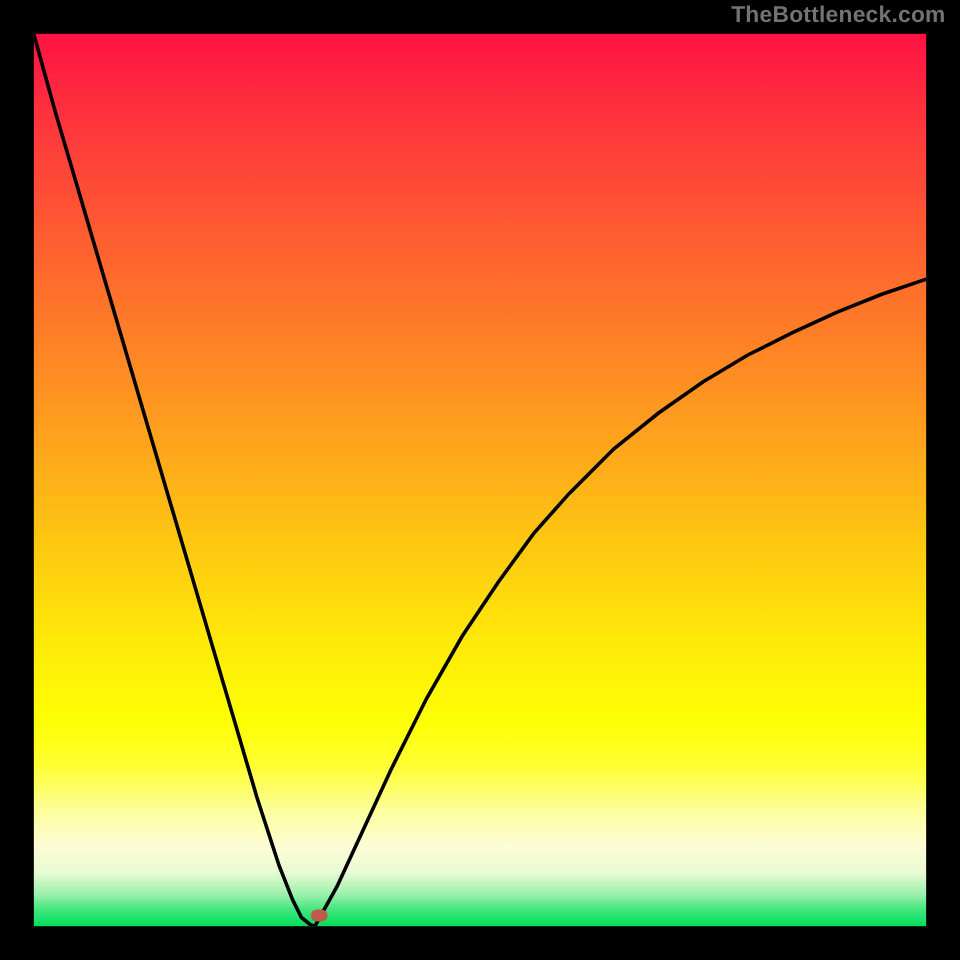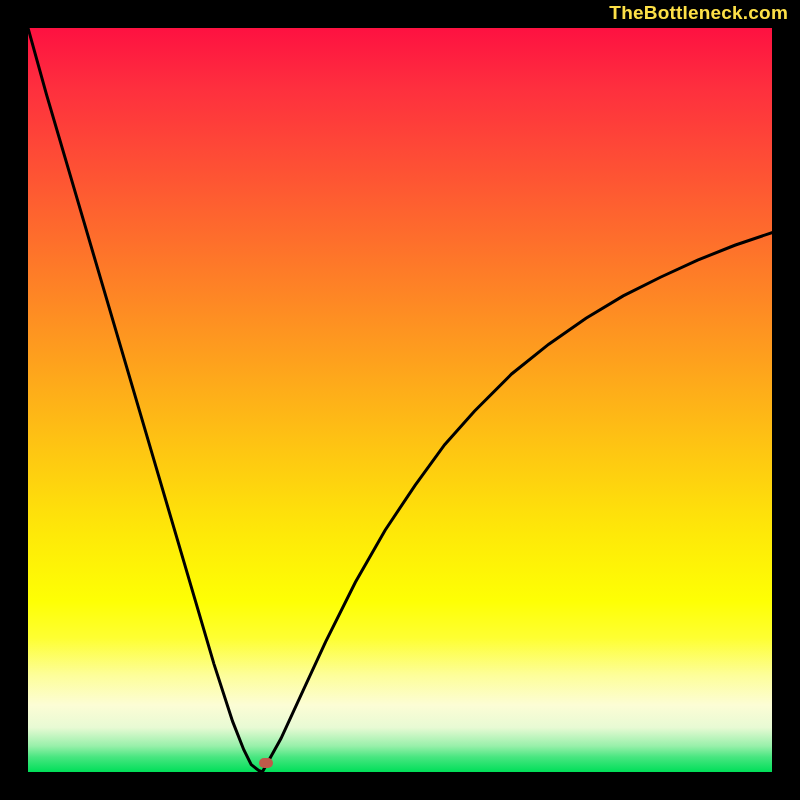--- a/index.html
+++ b/index.html
@@ -8,21 +8,21 @@
     height: 800px;
     background: #000;
     position: relative;
     font-family: Arial, sans-serif;
     overflow: hidden;
   }
   .watermark {
     position: absolute;
     top: 2px;
     right: 12px;
-    color: #fde047;
+    color: #737373;
     font-size: 19px;
     font-weight: 600;
     letter-spacing: 0.2px;
     z-index: 10;
   }
   .plot-area {
     position: absolute;
     left: 28px;
     top: 28px;
     width: 744px;

